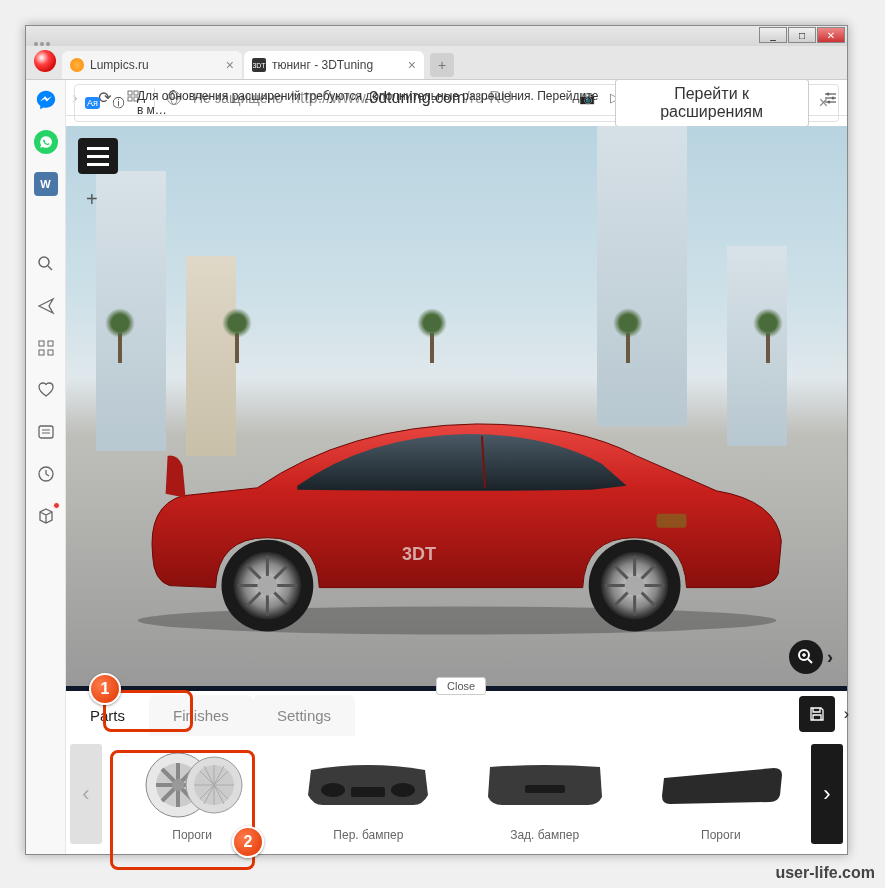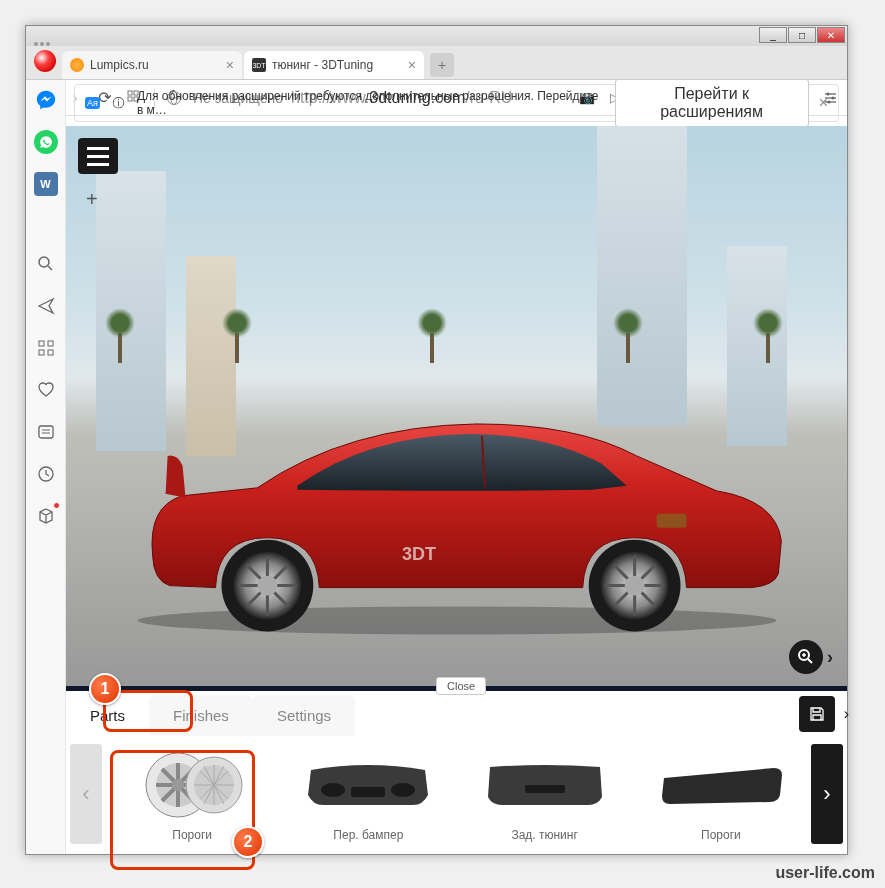--- a/index.html
+++ b/index.html
@@ -383,21 +383,21 @@
           </div>
           <span class="part-label">Пер. бампер</span>
         </div>
         <div class="part-item">
           <div class="part-img">
             <svg width="130" height="60" viewBox="0 0 130 60">
                 <path d="M10 12 Q65 8 120 12 L122 42 Q118 50 108 50 L22 50 Q12 50 8 42 Z" fill="#3a3a3a"></path>
                 <rect x="45" y="30" width="40" height="8" rx="2" fill="#1a1a1a"></rect>
               </svg>
           </div>
-          <span class="part-label">Зад. тюнинг</span>
+          <span class="part-label">Зад. бампер</span>
         </div>
         <div class="part-item">
           <div class="part-img">
             <svg width="130" height="50" viewBox="0 0 130 50">
                 <path d="M8 18 L118 8 Q126 8 126 15 L124 35 Q122 42 114 42 L14 44 Q6 44 6 36 Z" fill="#2a2a2a"></path>
               </svg>
           </div>
           <span class="part-label">Пороги</span>
         </div>
         <div class="nav-chev">›</div>

